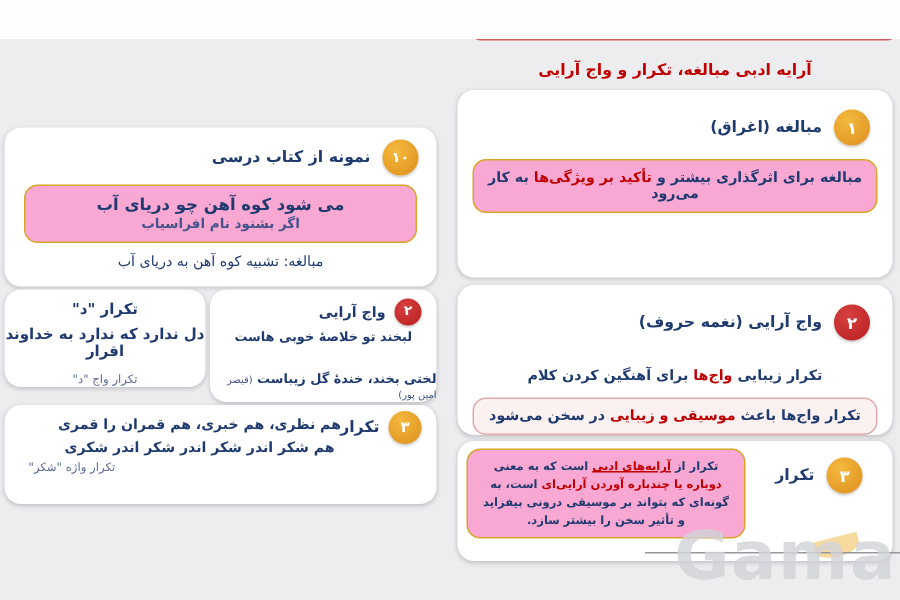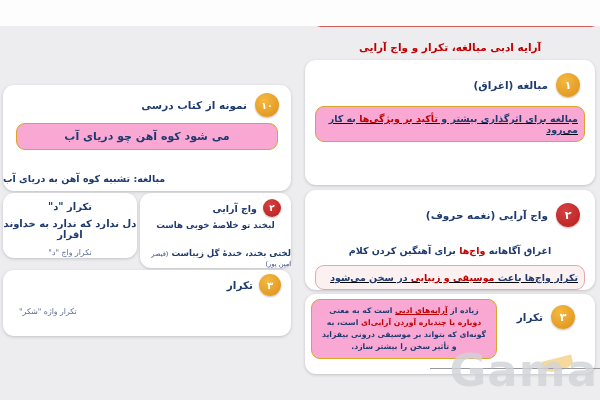--- a/index.html
+++ b/index.html
@@ -15,21 +15,21 @@
        justify-content:center;flex:0 0 auto;box-shadow:0 1px 2px rgba(0,0,0,.25);}
   .orange{background:radial-gradient(circle at 38% 30%,#f4b93f,#dd8f1b);}
   .redc{background:radial-gradient(circle at 38% 30%,#d64040,#b81f1f);}
   .navy{color:#1e3a6e;}
   .red{color:#c00000;}
   .orangetx{color:#e0820f;}
   .lbl{font-weight:bold;color:#1e3a6e;font-size:10.5px;}
   .ybox{background:#f9a8d4;border:1.5px solid #d8a526;border-radius:9px;}
   .pbox{background:#fcf1f1;border:1.5px solid #e2a9a9;border-radius:9px;}
   .desc{margin:18px 12px 0;text-align:center;font-size:9.5px;font-weight:bold;}
-  .boxline{text-align:right;font-size:9.5px;font-weight:bold;text-decoration:underline;}
+  .boxline{text-align:center;font-size:9.5px;font-weight:bold;}
   .ulink{text-decoration:underline;}
   
   #r1{left:305px;top:60px;width:290px;height:125px;}
   #r2{left:305px;top:190px;width:290px;height:100px;}
   #r3{left:305px;top:294px;width:290px;height:80px;}
   #r1 .hdr,#r2 .hdr{padding:13px 15px 0 0;}
   #r1 .num,#r2 .num{width:24px;height:24px;font-size:11px;}
   #r1 .ybox{margin:9px 10px 0;padding:6px 6px;}
   #r2 .pbox{margin:9px 10px 0;padding:6px 6px;}
   #r3 .hdr{position:absolute;top:11px;right:20px;}
@@ -39,21 +39,21 @@
   .crescent{position:absolute;right:22px;bottom:3px;width:30px;height:13px;
             background:#f5d48c;border-radius:0 0 30px 30px/0 0 13px 13px;
             transform:rotate(-14deg);opacity:.85;}
   
   #l1{left:3px;top:85px;width:288px;height:106px;}
   #l1 .hdr{padding:8px 12px 0 0;}
   #l1 .num{width:24px;height:24px;font-size:9.5px;}
   #l1 .ybox{margin:6px 13px 0;padding:6px 8px;text-align:center;}
   .verse1{font-size:11px;font-weight:bold;color:#1e3a6e;}
   .verse2{font-size:9px;font-weight:bold;color:#44548a;margin-top:2px;}
-  .l1note{margin-top:23px;text-align:left;font-size:9.5px;font-weight:bold;color:#1e3a6e;}
+  .l1note{margin-top:7px;text-align:center;font-size:9.5px;font-weight:normal;color:#1e3a6e;}
   #l2a{left:3px;top:193px;width:134px;height:65px;text-align:center;padding-top:8px;box-sizing:border-box;}
   #l2a .h{font-size:10px;font-weight:bold;color:#1e3a6e;}
   #l2a .line{font-size:10px;font-weight:bold;color:#1e3a6e;margin-top:6px;}
   #l2a .note{font-size:7.8px;color:#5d6c98;margin-top:8px;}
   #l2b{left:140px;top:193px;width:151px;height:75px;box-sizing:border-box;}
   #l2b .hdr{padding:6px 10px 0 0;gap:6px;}
   #l2b .num{width:18px;height:18px;font-size:9px;}
   #l2b .lbl{font-size:9.5px;margin-left:19px;}
   #l2b .line1{text-align:center;font-size:8.6px;font-weight:bold;color:#1e3a6e;margin-top:3px;}
   #l2b .line2{font-size:8.6px;font-weight:bold;color:#1e3a6e;margin-top:18px;}
@@ -92,45 +92,46 @@
       <span class="navy">مبالغه برای اثرگذاری بیشتر و </span><span class="red">تأکید بر ویژگی‌ها</span><span class="navy"> به کار می‌رود</span>
     </div>
   </div>
 
   <div class="card" id="r2">
     <div class="hdr">
       <span class="num redc">۲</span>
       <span class="lbl">واج آرایی (نغمه حروف)</span>
     </div>
     <div class="desc">
-      <span class="navy">اغراق آگاهانه </span><span class="red">واج‌ها</span><span class="navy"> برای آهنگین کردن کلام</span>
+      <span class="navy">تکرار زیبایی </span><span class="red">واج‌ها</span><span class="navy"> برای آهنگین کردن کلام</span>
     </div>
     <div class="pbox boxline">
       <span class="navy">تکرار واج‌ها باعث </span><span class="red">موسیقی و زیبایی</span><span class="navy"> در سخن می‌شود</span>
     </div>
   </div>
 
   <div class="card" id="r3">
     <div class="hdr">
       <span class="num orange">۳</span>
       <span class="lbl">تکرار</span>
     </div>
     <div class="ybox">
-      <span class="navy">زیاده از </span><span class="red ulink">آرایه‌های ادبی</span><span class="navy"> است که به معنی </span><span class="red">دوباره یا چندباره آوردن آرایی‌ای</span><span class="navy"> است، به گونه‌ای که بتواند بر موسیقی درونی بیفزاید و تأثیر سخن را بیشتر سازد.</span>
+      <span class="navy">تکرار از </span><span class="red ulink">آرایه‌های ادبی</span><span class="navy"> است که به معنی </span><span class="red">دوباره یا چندباره آوردن آرایی‌ای</span><span class="navy"> است، به گونه‌ای که بتواند بر موسیقی درونی بیفزاید و تأثیر سخن را بیشتر سازد.</span>
     </div>
     <div class="crescent"></div>
   </div>
 
   <div class="card" id="l1">
     <div class="hdr">
       <span class="num orange">۱۰</span>
       <span class="lbl">نمونه از کتاب درسی</span>
     </div>
     <div class="ybox">
       <div class="verse1">می شود کوه آهن چو دریای آب</div>
+      <div class="verse2">اگر بشنود نام افراسیاب</div>
     </div>
     <div class="l1note">مبالغه: تشبیه کوه آهن به دریای آب</div>
   </div>
 
   <div class="card" id="l2a">
     <div class="h">تکرار "د"</div>
     <div class="line">دل ندارد که ندارد به خداوند اقرار</div>
     <div class="note">تکرار واج "د"</div>
   </div>
 
@@ -145,20 +146,24 @@
       <span class="src">(قیصر امین پور)</span>
     </div>
     <div class="note">تکرار واج "خ"</div>
   </div>
 
   <div class="card" id="l3">
     <div class="hdr">
       <span class="num orange">۳</span>
       <span class="lbl">تکرار</span>
     </div>
+    <div class="verses">
+      <div class="vline">هم نظری، هم خبری، هم قمران را قمری</div>
+      <div class="vline">هم شکر اندر شکر اندر شکر اندر شکری</div>
+    </div>
     <div class="note">تکرار واژه "شکر"</div>
   </div>
 
   <div id="alert">
     <span class="num redc">!</span>
     <span class="txt">
       <span class="navy">در واج آرایی، تکرار واج‌ها به صورت </span><span class="orangetx">آگاهانه</span><span class="navy"> و </span><span class="red">عمدی</span><span class="navy"> انجام می‌شود</span>
     </span>
   </div>
 

